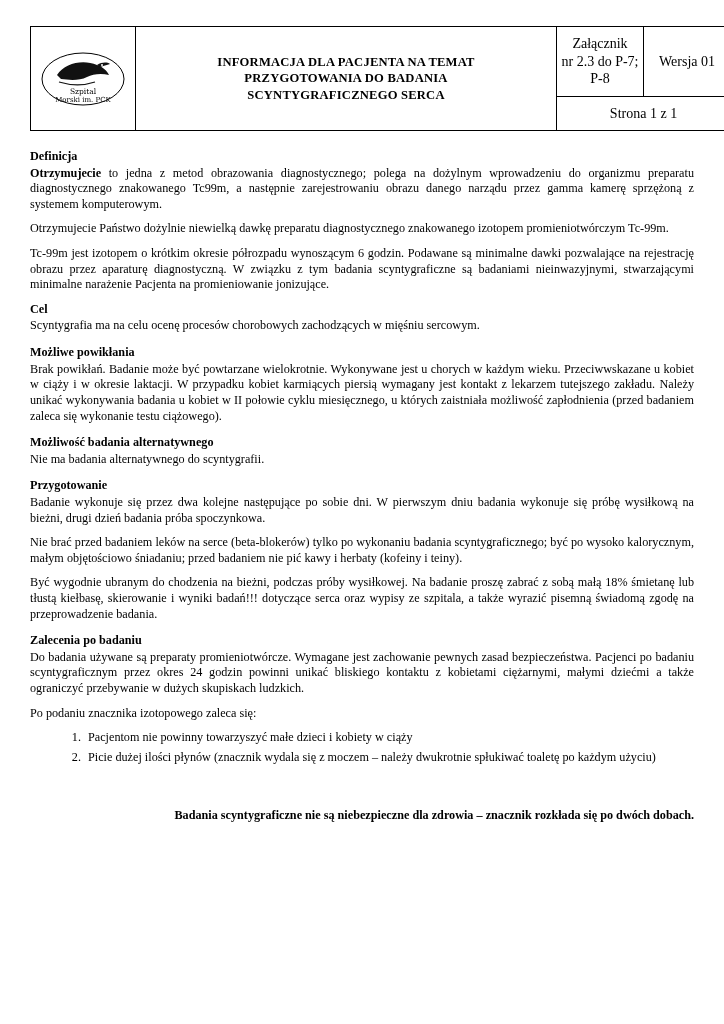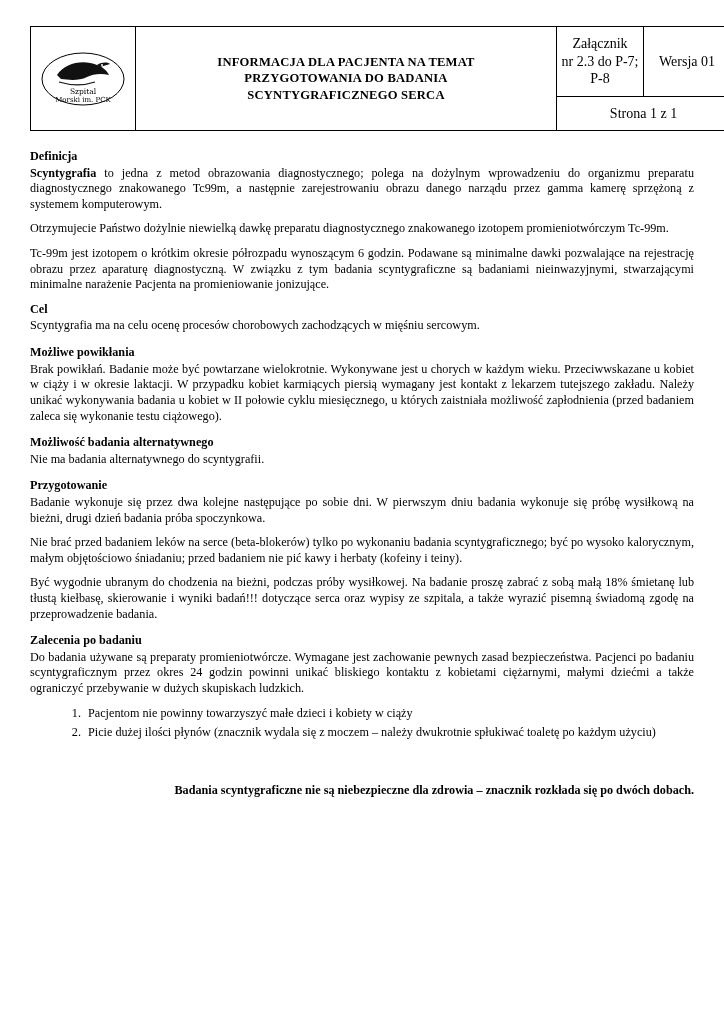--- a/index.html
+++ b/index.html
@@ -127,21 +127,21 @@
     </tr>
     <tr>
       <td class="cell-page small-cell" colspan="2">Strona 1 z 1</td>
     </tr>
   </tbody>
     </table>
 
   <div>
 
     <div class="sec-head">Definicja</div>
-    <p><span class="b">Scyntygrafia</span><span> to jedna z metod obrazowania diagnostycznego; polega na dożylnym wprowadzeniu do organizmu preparatu diagnostycznego znakowanego Tc99m, a następnie zarejestrowaniu obrazu danego narządu przez gamma kamerę sprzężoną z systemem komputerowym.</span></p>
+    <p><span class="b">Otrzymujecie</span><span> to jedna z metod obrazowania diagnostycznego; polega na dożylnym wprowadzeniu do organizmu preparatu diagnostycznego znakowanego Tc99m, a następnie zarejestrowaniu obrazu danego narządu przez gamma kamerę sprzężoną z systemem komputerowym.</span></p>
 
     <p>Otrzymujecie Państwo dożylnie niewielką dawkę preparatu diagnostycznego znakowanego izotopem promieniotwórczym Tc-99m.</p>
 
     <p>Tc-99m jest izotopem o krótkim okresie półrozpadu wynoszącym 6 godzin. Podawane są minimalne dawki pozwalające na rejestrację obrazu przez aparaturę diagnostyczną. W związku z tym badania scyntygraficzne są badaniami nieinwazyjnymi, stwarzającymi minimalne narażenie Pacjenta na promieniowanie jonizujące.</p>
 
     <div class="sec-head">Cel</div>
     <p>Scyntygrafia ma na celu ocenę procesów chorobowych zachodzących w mięśniu sercowym.</p>
 
     <div class="sec-head sec-gap">Możliwe powikłania</div>
     <p>Brak powikłań. Badanie może być powtarzane wielokrotnie. Wykonywane jest u chorych w każdym wieku. Przeciwwskazane  u kobiet w ciąży i w okresie laktacji. W przypadku kobiet karmiących piersią wymagany jest kontakt z lekarzem tutejszego zakładu. Należy unikać wykonywania badania u kobiet w II połowie cyklu miesięcznego, u których zaistniała możliwość zapłodnienia (przed badaniem zaleca się wykonanie testu ciążowego).</p>
@@ -150,20 +150,21 @@
     <p>Nie ma badania alternatywnego do scyntygrafii.</p>
 
     <div class="sec-head sec-gap">Przygotowanie</div>
     <p>Badanie wykonuje się przez dwa kolejne następujące po sobie dni. W pierwszym dniu badania  wykonuje się próbę wysiłkową na bieżni, drugi dzień badania próba spoczynkowa.</p>
 
     <p class="tight">Nie brać przed badaniem leków na serce (beta-blokerów) tylko po wykonaniu badania scyntygraficznego; być po wysoko kalorycznym, małym objętościowo śniadaniu; przed badaniem nie pić kawy i herbaty (kofeiny i teiny).</p>
     <p>Być wygodnie ubranym do chodzenia na bieżni, podczas próby wysiłkowej. Na badanie proszę zabrać z sobą małą 18% śmietanę lub tłustą kiełbasę, skierowanie i wyniki badań!!! dotyczące serca oraz wypisy ze szpitala, a także wyrazić pisemną świadomą zgodę na przeprowadzenie badania.</p>
 
     <div class="sec-head sec-gap">Zalecenia po badaniu</div>
     <p>Do badania używane są preparaty promieniotwórcze. Wymagane jest zachowanie pewnych zasad bezpieczeństwa. Pacjenci po badaniu scyntygraficznym przez okres 24 godzin powinni unikać bliskiego kontaktu z kobietami ciężarnymi, małymi dziećmi a także ograniczyć przebywanie w dużych skupiskach ludzkich.</p>
+    <p>Po podaniu znacznika izotopowego zaleca się:</p>
 
     <ol class="numlist">
       <li>Pacjentom nie powinny towarzyszyć małe dzieci i kobiety w ciąży</li>
       <li>Picie dużej ilości płynów (znacznik wydala się z moczem – należy dwukrotnie spłukiwać toaletę po każdym użyciu)</li>
     </ol>
 
     <div class="final">Badania scyntygraficzne nie są niebezpieczne dla zdrowia – znacznik rozkłada się po dwóch dobach.</div>
   </div>
 </div>
 

